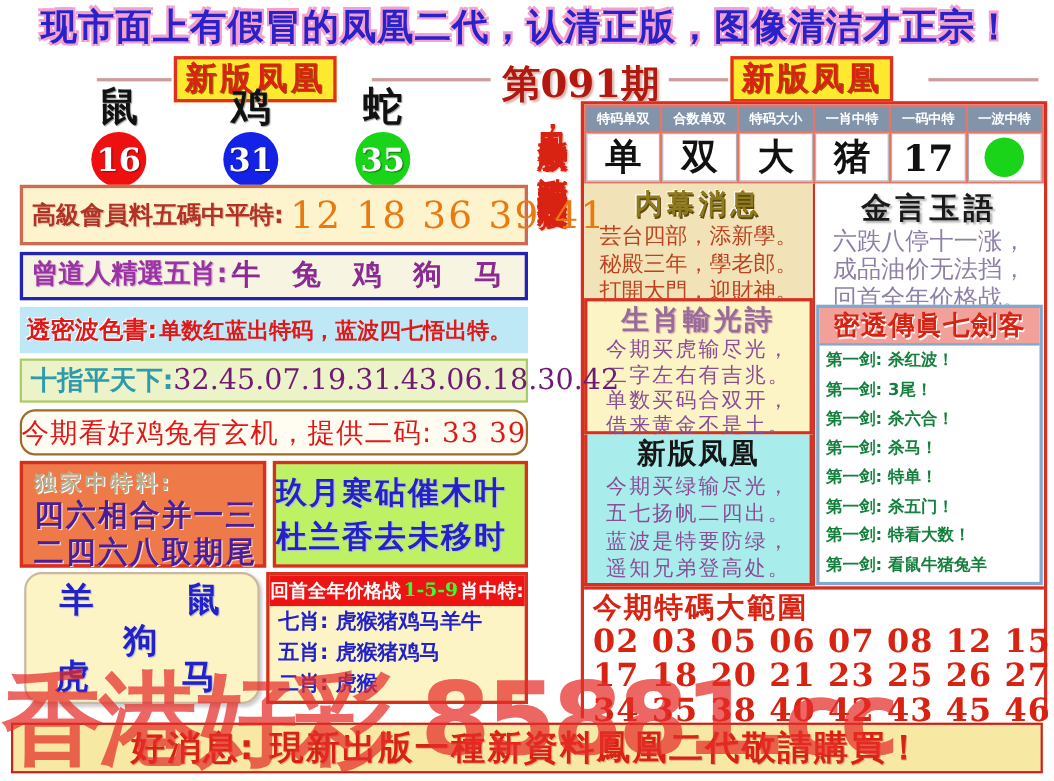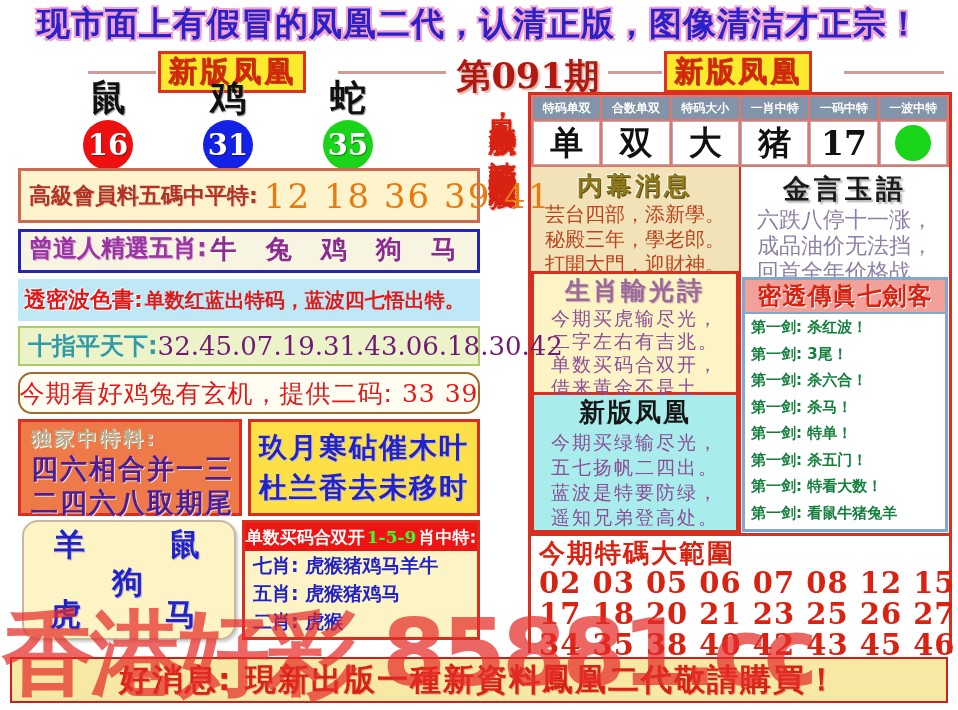--- a/index.html
+++ b/index.html
@@ -119,22 +119,22 @@
   .twoc { top:372px; height:42px; background:#fffdf2; border:2px solid #a06a2c; border-radius:14px;
     display:flex; align-items:center; justify-content:center; white-space:nowrap; }
   .twoc .txt { font-size:25px; color:#e01818; letter-spacing:1px; }
   .twoc .txt .n { font-family:"DejaVu Serif", serif; }
 
   .excl { position:absolute; left:18px; top:419px; width:224px; height:97px; background:#ee7a4a; border:3px solid #d83020; padding:3px 0 0 10px; }
   .excl .lbl { font-size:20px; font-weight:bold; color:#b8ad8e; letter-spacing:3px; text-shadow:1px 1px 0 #fff; }
   .excl .ln { font-size:27px; font-weight:bold; color:#4c1d95; letter-spacing:2px; line-height:34px; white-space:nowrap;
     text-shadow:1px 1px 0 #f8d8c8; }
 
-  .couplet { position:absolute; left:248px; top:419px; width:232px; height:97px; background:#fde047; border:3px solid #d83020;
-    display:flex; flex-direction:column; align-items:center; justify-content:center; }
+  .couplet { position:absolute; left:248px; top:419px; width:232px; height:97px; background:#bef264; border:3px solid #d83020;
+    display:flex; flex-direction:column; align-items:flex-start; justify-content:center; }
   .couplet .ln { font-size:28px; font-weight:bold; color:#2222c8; letter-spacing:2px; line-height:40px; white-space:nowrap; text-shadow:1px 1px 1px #b8b8e0; }
 
   .zbox { position:absolute; left:22px; top:520px; width:214px; height:120px; background:#fcf4c4;
     border:2px solid #c9b8a0; border-radius:16px; box-shadow:2px 2px 3px #ccc; }
   .zbox span { position:absolute; font-size:31px; font-weight:bold; color:#2222c8; text-shadow:1px 1px 1px #b0b0d8; }
   .zb-0 { left:30px; top:2px; } .zb-1 { right:34px; top:2px; }
   .zb-2 { left:88px; top:40px; } .zb-3 { left:26px; bottom:2px; } .zb-4 { right:38px; bottom:2px; }
 
   .ghost { position:absolute; left:242px; top:520px; width:238px; height:120px; border:3px solid #d83020; background:#fcf4c4; }
   .ghost .hd { background:#ee1414; height:28px; display:flex; align-items:center; justify-content:center;
@@ -296,21 +296,21 @@
   <div class="zbox">
     <span class="zb-0">羊</span>
     <span class="zb-1">鼠</span>
     <span class="zb-2">狗</span>
     <span class="zb-3">虎</span>
     <span class="zb-4">马</span>
   </div>
 
   <div class="ghost">
     <div class="hd">
-      <span>单数买码合双开</span>
+      <span>回首全年价格战</span>
       <span class="hl">1-5-9</span>
       <span>肖中特:</span>
     </div>
     <div class="row"><span>七肖: </span><span>虎猴猪鸡马羊牛</span></div>
     <div class="row"><span>五肖: </span><span>虎猴猪鸡马</span></div>
     <div class="row"><span>二肖: </span><span>虎猴</span></div>
   </div>
 
   <div class="bottom-banner">
     <span class="txt">好消息: 現新出版一種新資料鳳凰二代敬請購買！</span>

